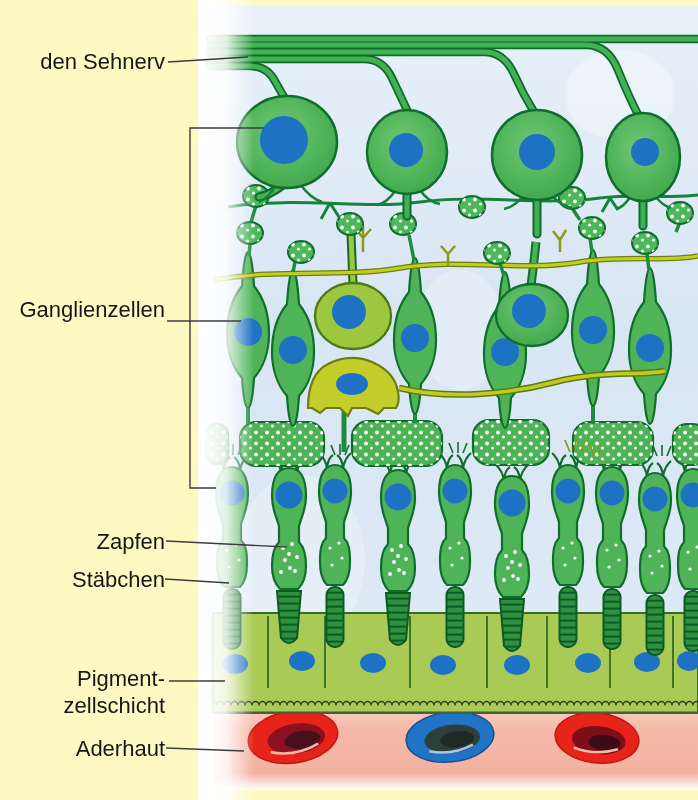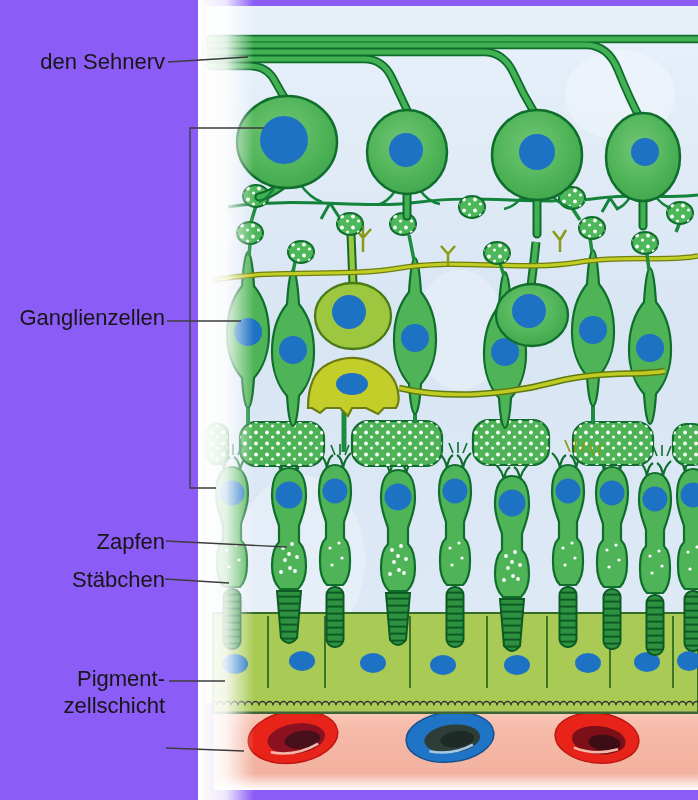--- a/index.html
+++ b/index.html
@@ -1,16 +1,16 @@
 <!DOCTYPE html>
 <html><head>
 <meta charset="utf-8">
 <style>
   html,body{margin:0;padding:0;background:#fff;}
-  #stage{position:relative;width:698px;height:800px;background:#8b5cf6;overflow:hidden;
+  #stage{position:relative;width:698px;height:800px;background:#fef9c3;overflow:hidden;
          font-family:"Liberation Sans",sans-serif;}
   #art{position:absolute;left:0;top:0;}
   .lbl{position:absolute;right:533px;text-align:right;color:#161616;
        font-size:22px;line-height:27px;white-space:nowrap;}
 </style>
 </head>
 <body>
 
 <div id="stage">
 
@@ -304,27 +304,30 @@
     <path d="M166,541 L287,547"></path>
     <path d="M165,579 L229,583"></path>
     <path d="M169,681 H225"></path>
     <path d="M166,748 L244,751"></path>
   </g>
 </svg>
 
 <div class="lbl" style="top:48px;">
   <div>den Sehnerv</div>
 </div>
-<div class="lbl" style="top:304px;">
+<div class="lbl" style="top:296px;">
   <div>Ganglienzellen</div>
 </div>
 <div class="lbl" style="top:528px;">
   <div>Zapfen</div>
 </div>
 <div class="lbl" style="top:665px;">
   <div>Pigment-</div>
   <div>zellschicht</div>
 </div>
 <div class="lbl" style="top:566px;">
   <div>Stäbchen</div>
 </div>
+<div class="lbl" style="top:735px;">
+  <div>Aderhaut</div>
+</div>
 
 </div>
 
 </body></html>

